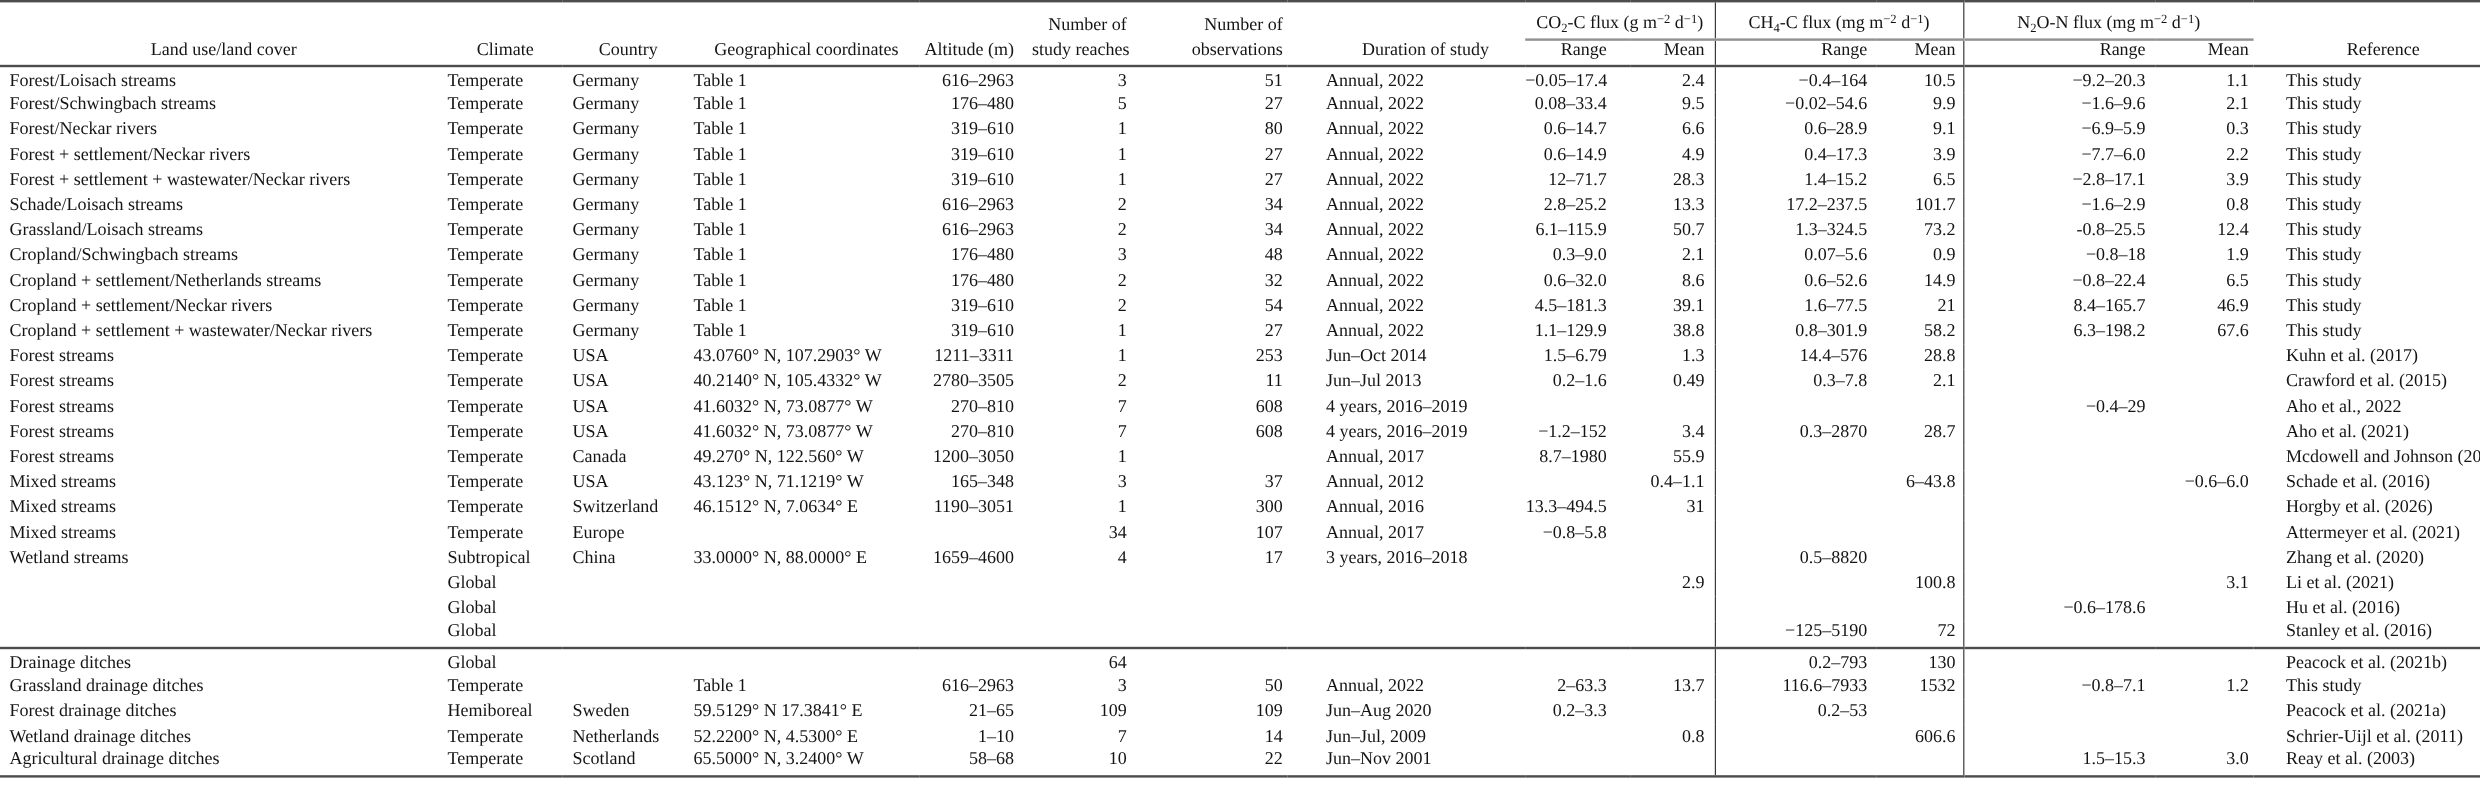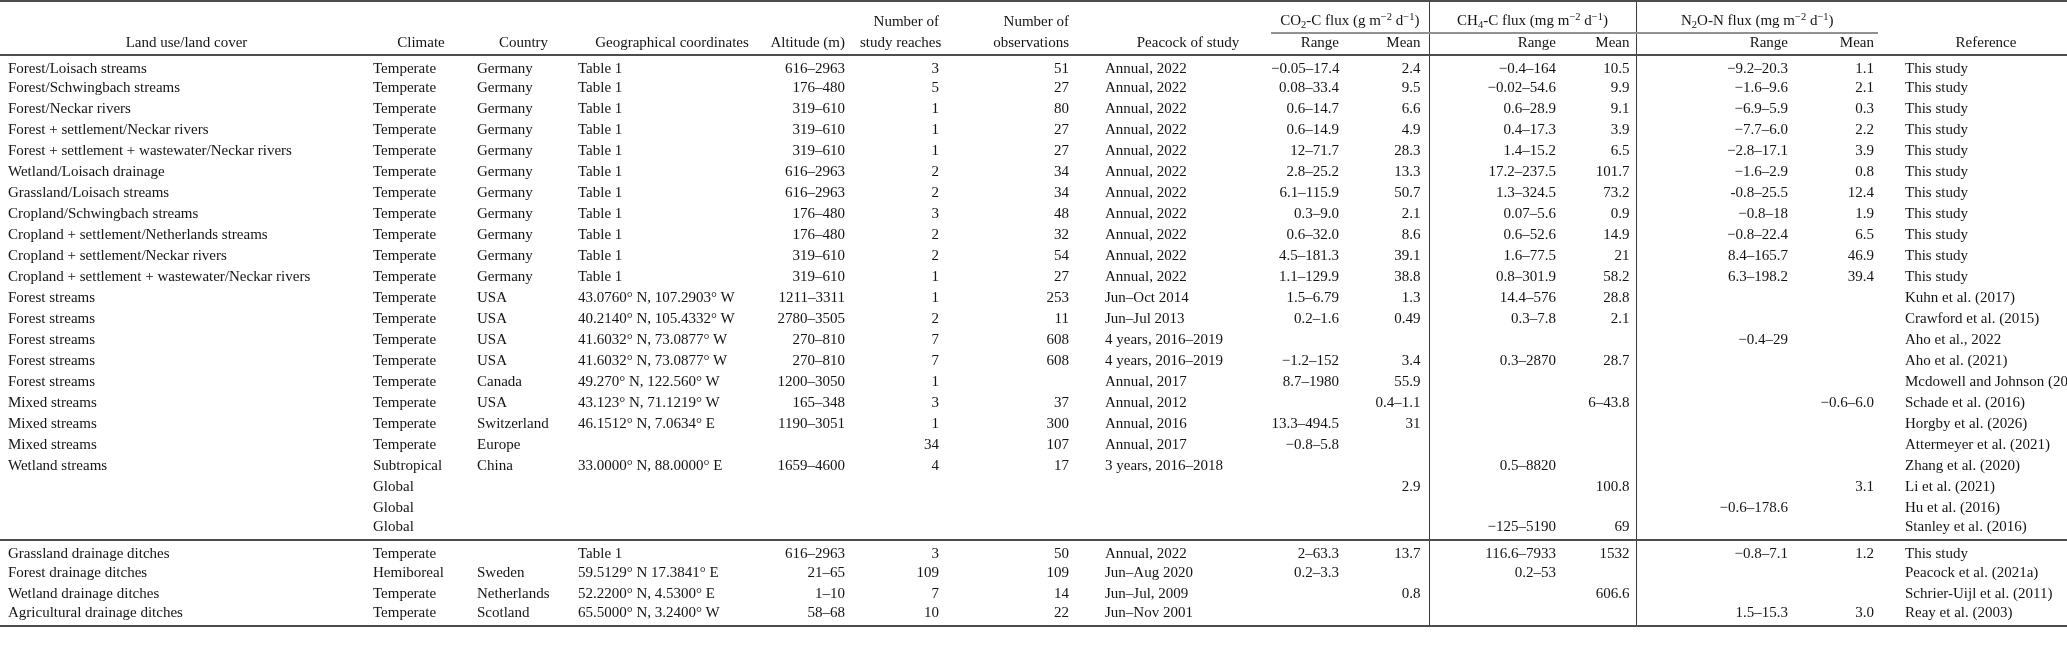--- a/index.html
+++ b/index.html
@@ -87,21 +87,21 @@
       <th></th>
     </tr>
     <tr class="row-b">
       <th class="col-land-use">Land use/land cover</th>
       <th class="col-climate">Climate</th>
       <th class="col-country">Country</th>
       <th class="col-coordinates">Geographical coordinates</th>
       <th class="col-altitude">Altitude (m)</th>
       <th class="col-reaches">study reaches</th>
       <th class="col-observations">observations</th>
-      <th class="col-duration">Peacock of study</th>
+      <th class="col-duration">Duration of study</th>
       <th class="col-co2-range">Range</th>
       <th class="col-co2-mean">Mean</th>
       <th class="col-ch4-range bar-left">Range</th>
       <th class="col-ch4-mean">Mean</th>
       <th class="col-n2o-range bar-left">Range</th>
       <th class="col-n2o-mean">Mean</th>
       <th class="col-reference">Reference</th>
     </tr>
   </thead>
   <tbody data-section="0">
@@ -184,21 +184,21 @@
         <td class="col-duration">Annual, 2022</td>
         <td class="col-co2-range">12–71.7</td>
         <td class="col-co2-mean">28.3</td>
         <td class="col-ch4-range bar-left">1.4–15.2</td>
         <td class="col-ch4-mean">6.5</td>
         <td class="col-n2o-range bar-left">−2.8–17.1</td>
         <td class="col-n2o-mean">3.9</td>
         <td class="col-reference">This study</td>
       </tr>
       <tr>
-        <td class="col-land-use">Wetland/Loisach drainage</td>
+        <td class="col-land-use">Schade/Loisach streams</td>
         <td class="col-climate">Temperate</td>
         <td class="col-country">Germany</td>
         <td class="col-coordinates">Table 1</td>
         <td class="col-altitude">616–2963</td>
         <td class="col-reaches">2</td>
         <td class="col-observations">34</td>
         <td class="col-duration">Annual, 2022</td>
         <td class="col-co2-range">2.8–25.2</td>
         <td class="col-co2-mean">13.3</td>
         <td class="col-ch4-range bar-left">17.2–237.5</td>
@@ -282,21 +282,21 @@
         <td class="col-coordinates">Table 1</td>
         <td class="col-altitude">319–610</td>
         <td class="col-reaches">1</td>
         <td class="col-observations">27</td>
         <td class="col-duration">Annual, 2022</td>
         <td class="col-co2-range">1.1–129.9</td>
         <td class="col-co2-mean">38.8</td>
         <td class="col-ch4-range bar-left">0.8–301.9</td>
         <td class="col-ch4-mean">58.2</td>
         <td class="col-n2o-range bar-left">6.3–198.2</td>
-        <td class="col-n2o-mean">39.4</td>
+        <td class="col-n2o-mean">67.6</td>
         <td class="col-reference">This study</td>
       </tr>
       <tr>
         <td class="col-land-use">Forest streams</td>
         <td class="col-climate">Temperate</td>
         <td class="col-country">USA</td>
         <td class="col-coordinates">43.0760° N, 107.2903° W</td>
         <td class="col-altitude">1211–3311</td>
         <td class="col-reaches">1</td>
         <td class="col-observations">253</td>
@@ -484,27 +484,44 @@
         <td class="col-climate">Global</td>
         <td class="col-country"></td>
         <td class="col-coordinates"></td>
         <td class="col-altitude"></td>
         <td class="col-reaches"></td>
         <td class="col-observations"></td>
         <td class="col-duration"></td>
         <td class="col-co2-range"></td>
         <td class="col-co2-mean"></td>
         <td class="col-ch4-range bar-left">−125–5190</td>
-        <td class="col-ch4-mean">69</td>
+        <td class="col-ch4-mean">72</td>
         <td class="col-n2o-range bar-left"></td>
         <td class="col-n2o-mean"></td>
         <td class="col-reference">Stanley et al. (2016)</td>
       </tr>
     </tbody>
   <tbody data-section="1">
+      <tr>
+        <td class="col-land-use">Drainage ditches</td>
+        <td class="col-climate">Global</td>
+        <td class="col-country"></td>
+        <td class="col-coordinates"></td>
+        <td class="col-altitude"></td>
+        <td class="col-reaches">64</td>
+        <td class="col-observations"></td>
+        <td class="col-duration"></td>
+        <td class="col-co2-range"></td>
+        <td class="col-co2-mean"></td>
+        <td class="col-ch4-range bar-left">0.2–793</td>
+        <td class="col-ch4-mean">130</td>
+        <td class="col-n2o-range bar-left"></td>
+        <td class="col-n2o-mean"></td>
+        <td class="col-reference">Peacock et al. (2021b)</td>
+      </tr>
       <tr>
         <td class="col-land-use">Grassland drainage ditches</td>
         <td class="col-climate">Temperate</td>
         <td class="col-country"></td>
         <td class="col-coordinates">Table 1</td>
         <td class="col-altitude">616–2963</td>
         <td class="col-reaches">3</td>
         <td class="col-observations">50</td>
         <td class="col-duration">Annual, 2022</td>
         <td class="col-co2-range">2–63.3</td>

